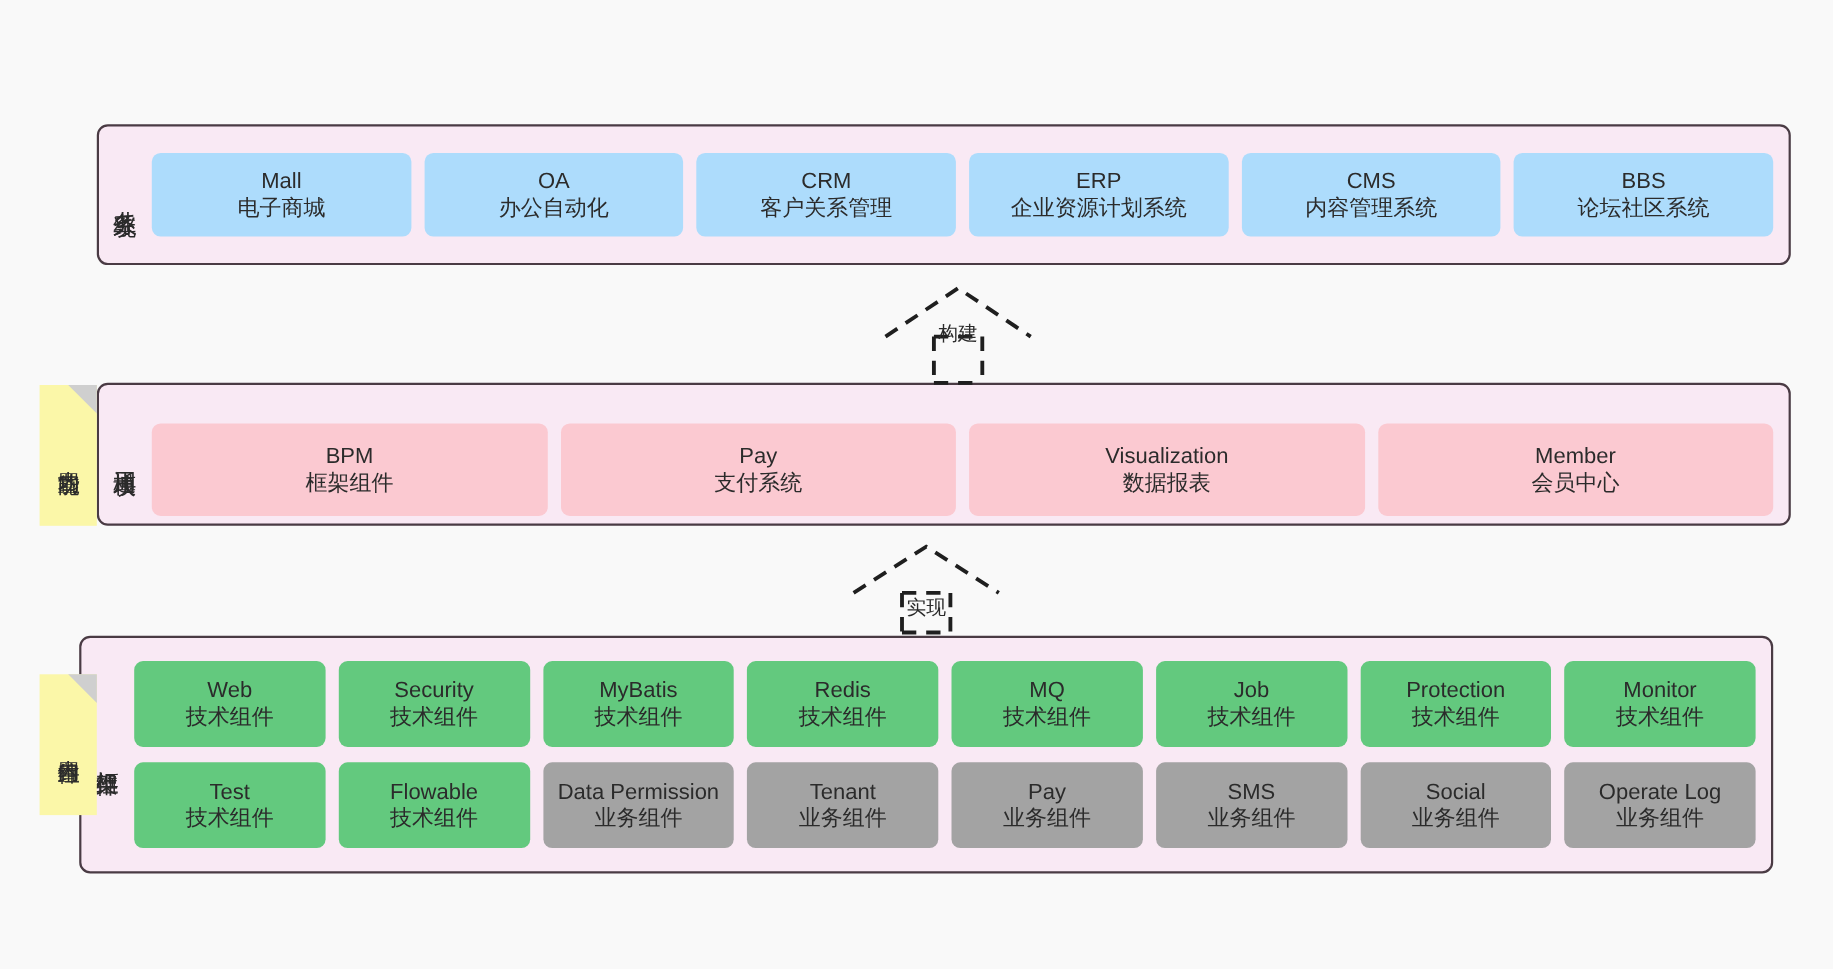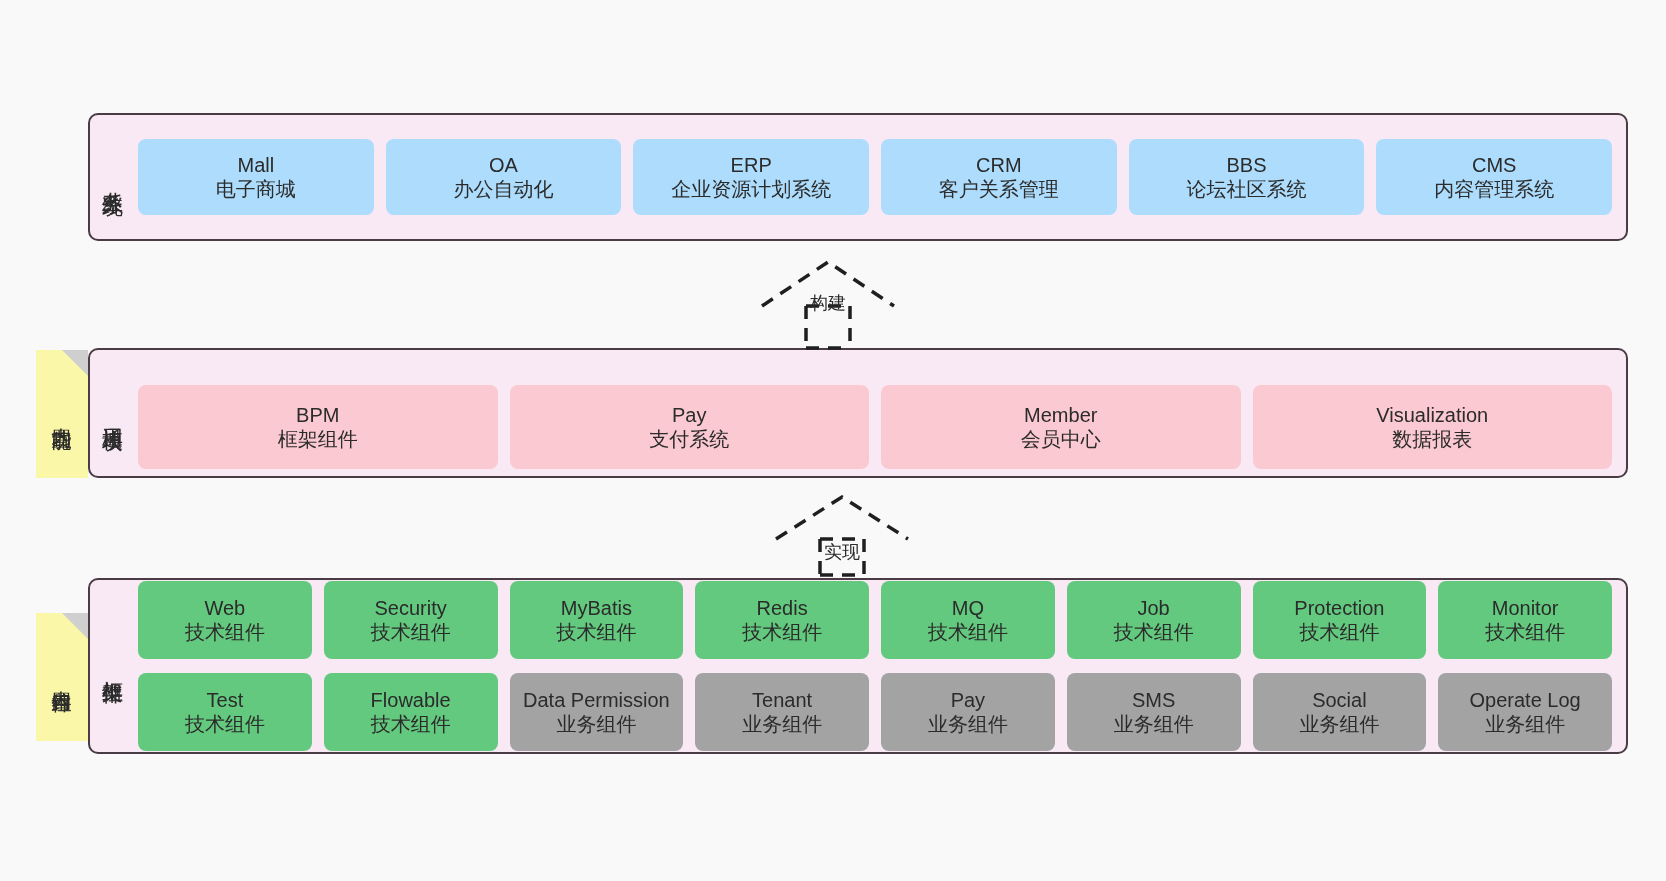--- a/index.html
+++ b/index.html
@@ -140,40 +140,40 @@
       <div class="row">
         <div class="box blue">
           <span class="t1">Mall</span>
           <span class="t2">电子商城</span>
         </div>
         <div class="box blue">
           <span class="t1">OA</span>
           <span class="t2">办公自动化</span>
         </div>
         <div class="box blue">
+          <span class="t1">CRM</span>
+          <span class="t2">客户关系管理</span>
+        </div>
+        <div class="box blue">
           <span class="t1">ERP</span>
           <span class="t2">企业资源计划系统</span>
         </div>
         <div class="box blue">
-          <span class="t1">CRM</span>
-          <span class="t2">客户关系管理</span>
+          <span class="t1">CMS</span>
+          <span class="t2">内容管理系统</span>
         </div>
         <div class="box blue">
           <span class="t1">BBS</span>
           <span class="t2">论坛社区系统</span>
         </div>
-        <div class="box blue">
-          <span class="t1">CMS</span>
-          <span class="t2">内容管理系统</span>
-        </div>
       </div>
     </div>
   </div>
 
-  <div class="connector" id="connector-build" style="left:758px; top:258px; width:140px; height:92px;">
+  <div class="connector" id="connector-build" style="left:801px; top:258px; width:140px; height:92px;">
     <svg width="140" height="92" viewBox="0 0 140 92" aria-hidden="true">
 
       <polyline points="4,48 70,4 136,48" fill="none" stroke="#1f1f1f" stroke-width="3.5" stroke-dasharray="13,9" stroke-linecap="butt"></polyline>
 
       <polyline points="48,48 48,90" fill="none" stroke="#1f1f1f" stroke-width="3.5" stroke-dasharray="13,9"></polyline>
       <polyline points="92,48 92,90" fill="none" stroke="#1f1f1f" stroke-width="3.5" stroke-dasharray="13,9"></polyline>
       <polyline points="48,48 92,48" fill="none" stroke="#1f1f1f" stroke-width="3.5" stroke-dasharray="13,9"></polyline>
       <polyline points="48,90 92,90" fill="none" stroke="#1f1f1f" stroke-width="3.5" stroke-dasharray="13,9"></polyline>
     </svg>
     <span class="connector-label" style="left:52px; top:33px;">构建</span>
@@ -190,26 +190,26 @@
       <div class="row">
         <div class="box pink">
           <span class="t1">BPM</span>
           <span class="t2">框架组件</span>
         </div>
         <div class="box pink">
           <span class="t1">Pay</span>
           <span class="t2">支付系统</span>
         </div>
         <div class="box pink">
+          <span class="t1">Visualization</span>
+          <span class="t2">数据报表</span>
+        </div>
+        <div class="box pink">
           <span class="t1">Member</span>
           <span class="t2">会员中心</span>
-        </div>
-        <div class="box pink">
-          <span class="t1">Visualization</span>
-          <span class="t2">数据报表</span>
         </div>
       </div>
     </div>
   </div>
 
   <div class="connector" id="connector-implement" style="left:772px; top:493px; width:140px; height:84px;">
     <svg width="140" height="84" viewBox="0 0 140 84" aria-hidden="true">
       <polyline points="4,46 70,4 136,46" fill="none" stroke="#1f1f1f" stroke-width="3.5" stroke-dasharray="13,9" stroke-linecap="butt"></polyline>
       <polyline points="48,46 48,82" fill="none" stroke="#1f1f1f" stroke-width="3.5" stroke-dasharray="13,9"></polyline>
       <polyline points="92,46 92,82" fill="none" stroke="#1f1f1f" stroke-width="3.5" stroke-dasharray="13,9"></polyline>
@@ -217,21 +217,21 @@
       <polyline points="48,82 92,82" fill="none" stroke="#1f1f1f" stroke-width="3.5" stroke-dasharray="13,9"></polyline>
     </svg>
     <span class="connector-label" style="left:52px; top:47px;">实现</span>
   </div>
 
   <div class="note" id="note-builtin-component" style="left:36px; top:613px; width:52px; height:128px;">
     <span class="fold"></span>
     <span class="note-text">内置组件</span>
   </div>
 
-  <div class="layer" id="layer-framework-components" style="left:88px; top:578px; width:1540px; height:176px;">
+  <div class="layer" id="layer-framework-components" style="left:72px; top:578px; width:1540px; height:216px;">
     <div class="layer-title">框架组件</div>
     <div class="layer-body">
 
       <div class="row">
         <div class="box green">
           <span class="t1">Web</span>
           <span class="t2">技术组件</span>
         </div>
         <div class="box green">
           <span class="t1">Security</span>

